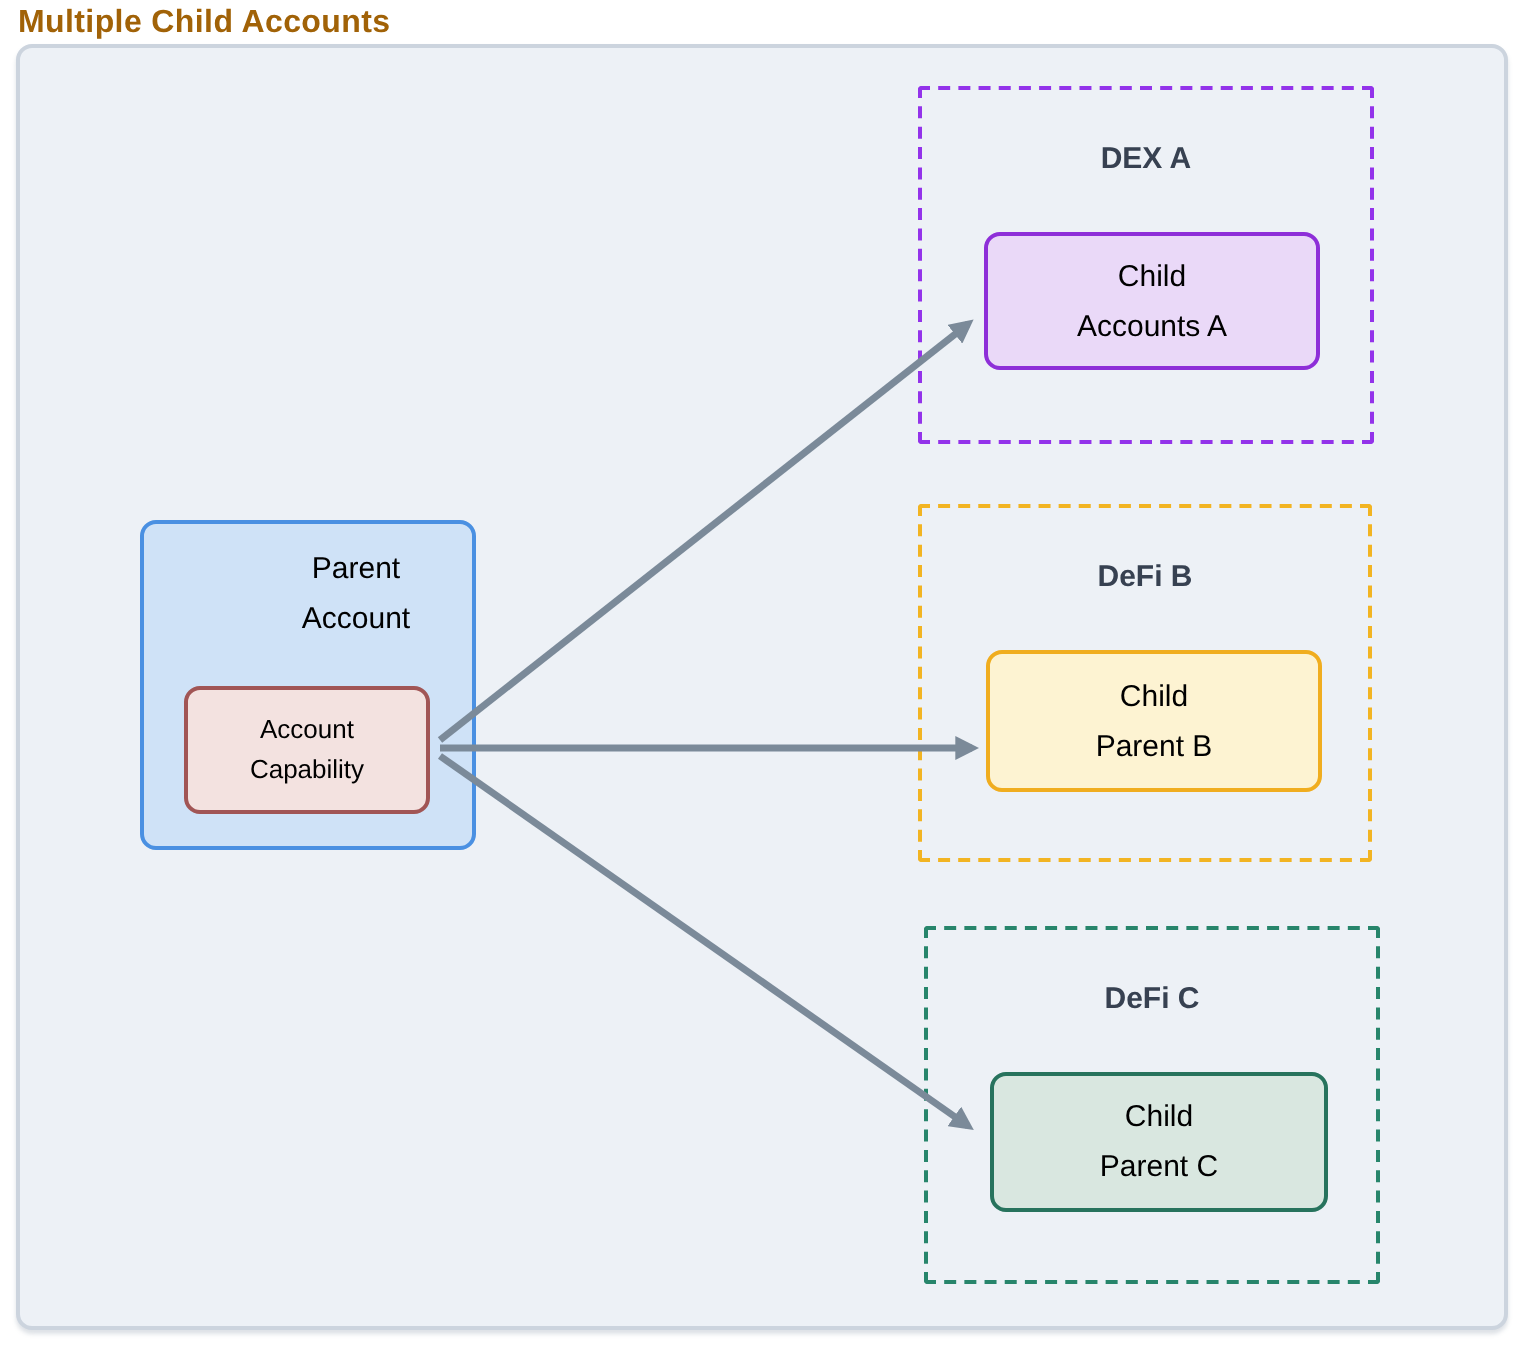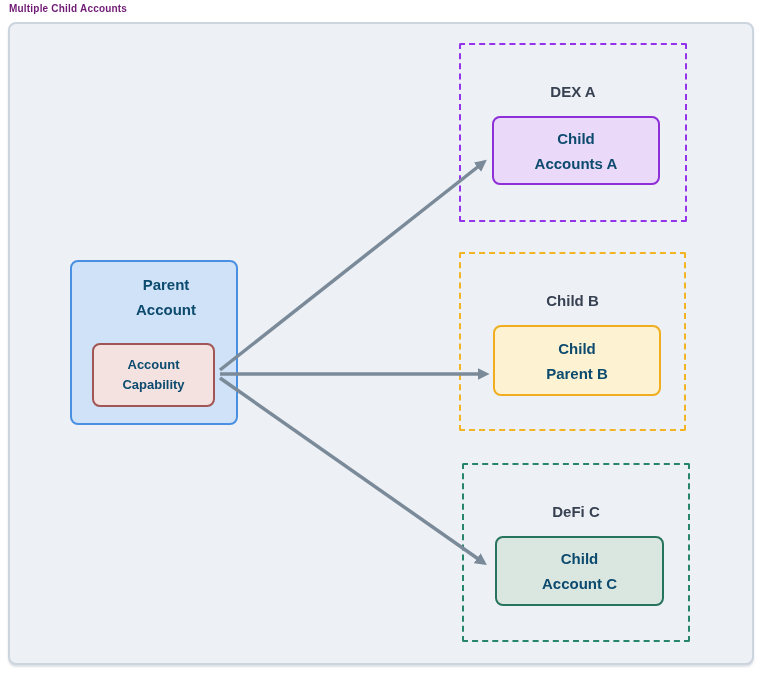--- a/index.html
+++ b/index.html
@@ -3,49 +3,49 @@
 <meta charset="utf-8">
 <style>
   * { margin:0; padding:0; box-sizing:border-box; }
   html,body { width:762px; height:678px; background:#ffffff; overflow:hidden; }
   body { font-family:"Liberation Sans", sans-serif; }
 
   .canvas { position:relative; width:762px; height:678px; background:#ffffff; }
 
   .diagram-title {
     position:absolute; left:9px; top:3px;
-    font-size:10px; font-weight:600; color:#701a75; letter-spacing:.2px;
+    font-size:16px; font-weight:600; color:#a16207; letter-spacing:.2px;
   }
 
   .panel {
     position:absolute; left:8px; top:22px; width:746px; height:643px;
     background:#edf1f6; border:2px solid #ccd4de; border-radius:8px;
     box-shadow:0 2px 2px rgba(120,135,155,.25);
   }
 
-  .node-text { font-size:15px; font-weight:700; color:#0c4a6e; line-height:25px; text-align:center; }
+  .node-text { font-size:15px; font-weight:400; color:#000000; line-height:25px; text-align:center; }
 
   .parent-node {
     position:absolute; left:70px; top:260px; width:168px; height:165px;
     background:#cfe2f7; border:2px solid #4a90e2; border-radius:8px;
   }
-  .parent-label { position:absolute; top:10px; left:0; width:100%;padding-left:24px; }
+  .parent-label { position:absolute; top:10px; left:12px; width:100%;padding-left:24px; }
 
   .capability-node {
     position:absolute; left:92px; top:343px; width:123px; height:64px;
     background:#f3e2e0; border:2px solid #a15555; border-radius:8px;
     display:flex; flex-direction:column; align-items:center; justify-content:center;
   }
   .capability-node .node-text { font-size:13px; line-height:20px; }
 
   .group {
     position:absolute; border:2px dashed; border-radius:2px; background:transparent;
   }
   .group-label { position:absolute; top:26px; left:0; width:100%; text-align:center;
-    font-size:15px; font-weight:600; color:#374151;margin-top:12px; }
+    font-size:15px; font-weight:600; color:#374151; }
 
   .group-a { left:459px; top:43px;  width:228px; height:179px; border-color:#9333ea; }
   .group-b { left:459px; top:252px; width:227px; height:179px; border-color:#f2b422; }
   .group-c { left:462px; top:463px; width:228px; height:179px; border-color:#27856b; }
 
   .child-node {
     position:absolute; border:2px solid; border-radius:8px;
     display:flex; flex-direction:column; align-items:center; justify-content:center;
   }
   .child-a { left:492px; top:116px; width:168px; height:69px; background:#ead9f8; border-color:#8e2fd8; }
@@ -77,33 +77,33 @@
 
   <div class="group group-a">
     <div class="group-label">DEX A</div>
   </div>
   <div class="child-node child-a">
     <div class="node-text">Child</div>
     <div class="node-text">Accounts A</div>
   </div>
 
   <div class="group group-b">
-    <div class="group-label">Child B</div>
+    <div class="group-label">DeFi B</div>
   </div>
   <div class="child-node child-b">
     <div class="node-text">Child</div>
     <div class="node-text">Parent B</div>
   </div>
 
   <div class="group group-c">
     <div class="group-label">DeFi C</div>
   </div>
   <div class="child-node child-c">
     <div class="node-text">Child</div>
-    <div class="node-text">Account C</div>
+    <div class="node-text">Parent C</div>
   </div>
 
   <svg class="arrows" width="762" height="678" viewBox="0 0 762 678" xmlns="http://www.w3.org/2000/svg">
     <defs>
       <marker id="ah" viewBox="0 0 10 10" refX="7" refY="5" markerWidth="3.4" markerHeight="3.4" orient="auto-start-reverse">
         <path d="M0,0 L10,5 L0,10 z" fill="#7b8a99"></path>
       </marker>
     </defs>
     <line x1="220" y1="370" x2="484" y2="162" stroke="#7b8a99" stroke-width="3.5" marker-end="url(#ah)"></line>
     <line x1="220" y1="374" x2="486" y2="374" stroke="#7b8a99" stroke-width="3.5" marker-end="url(#ah)"></line>

